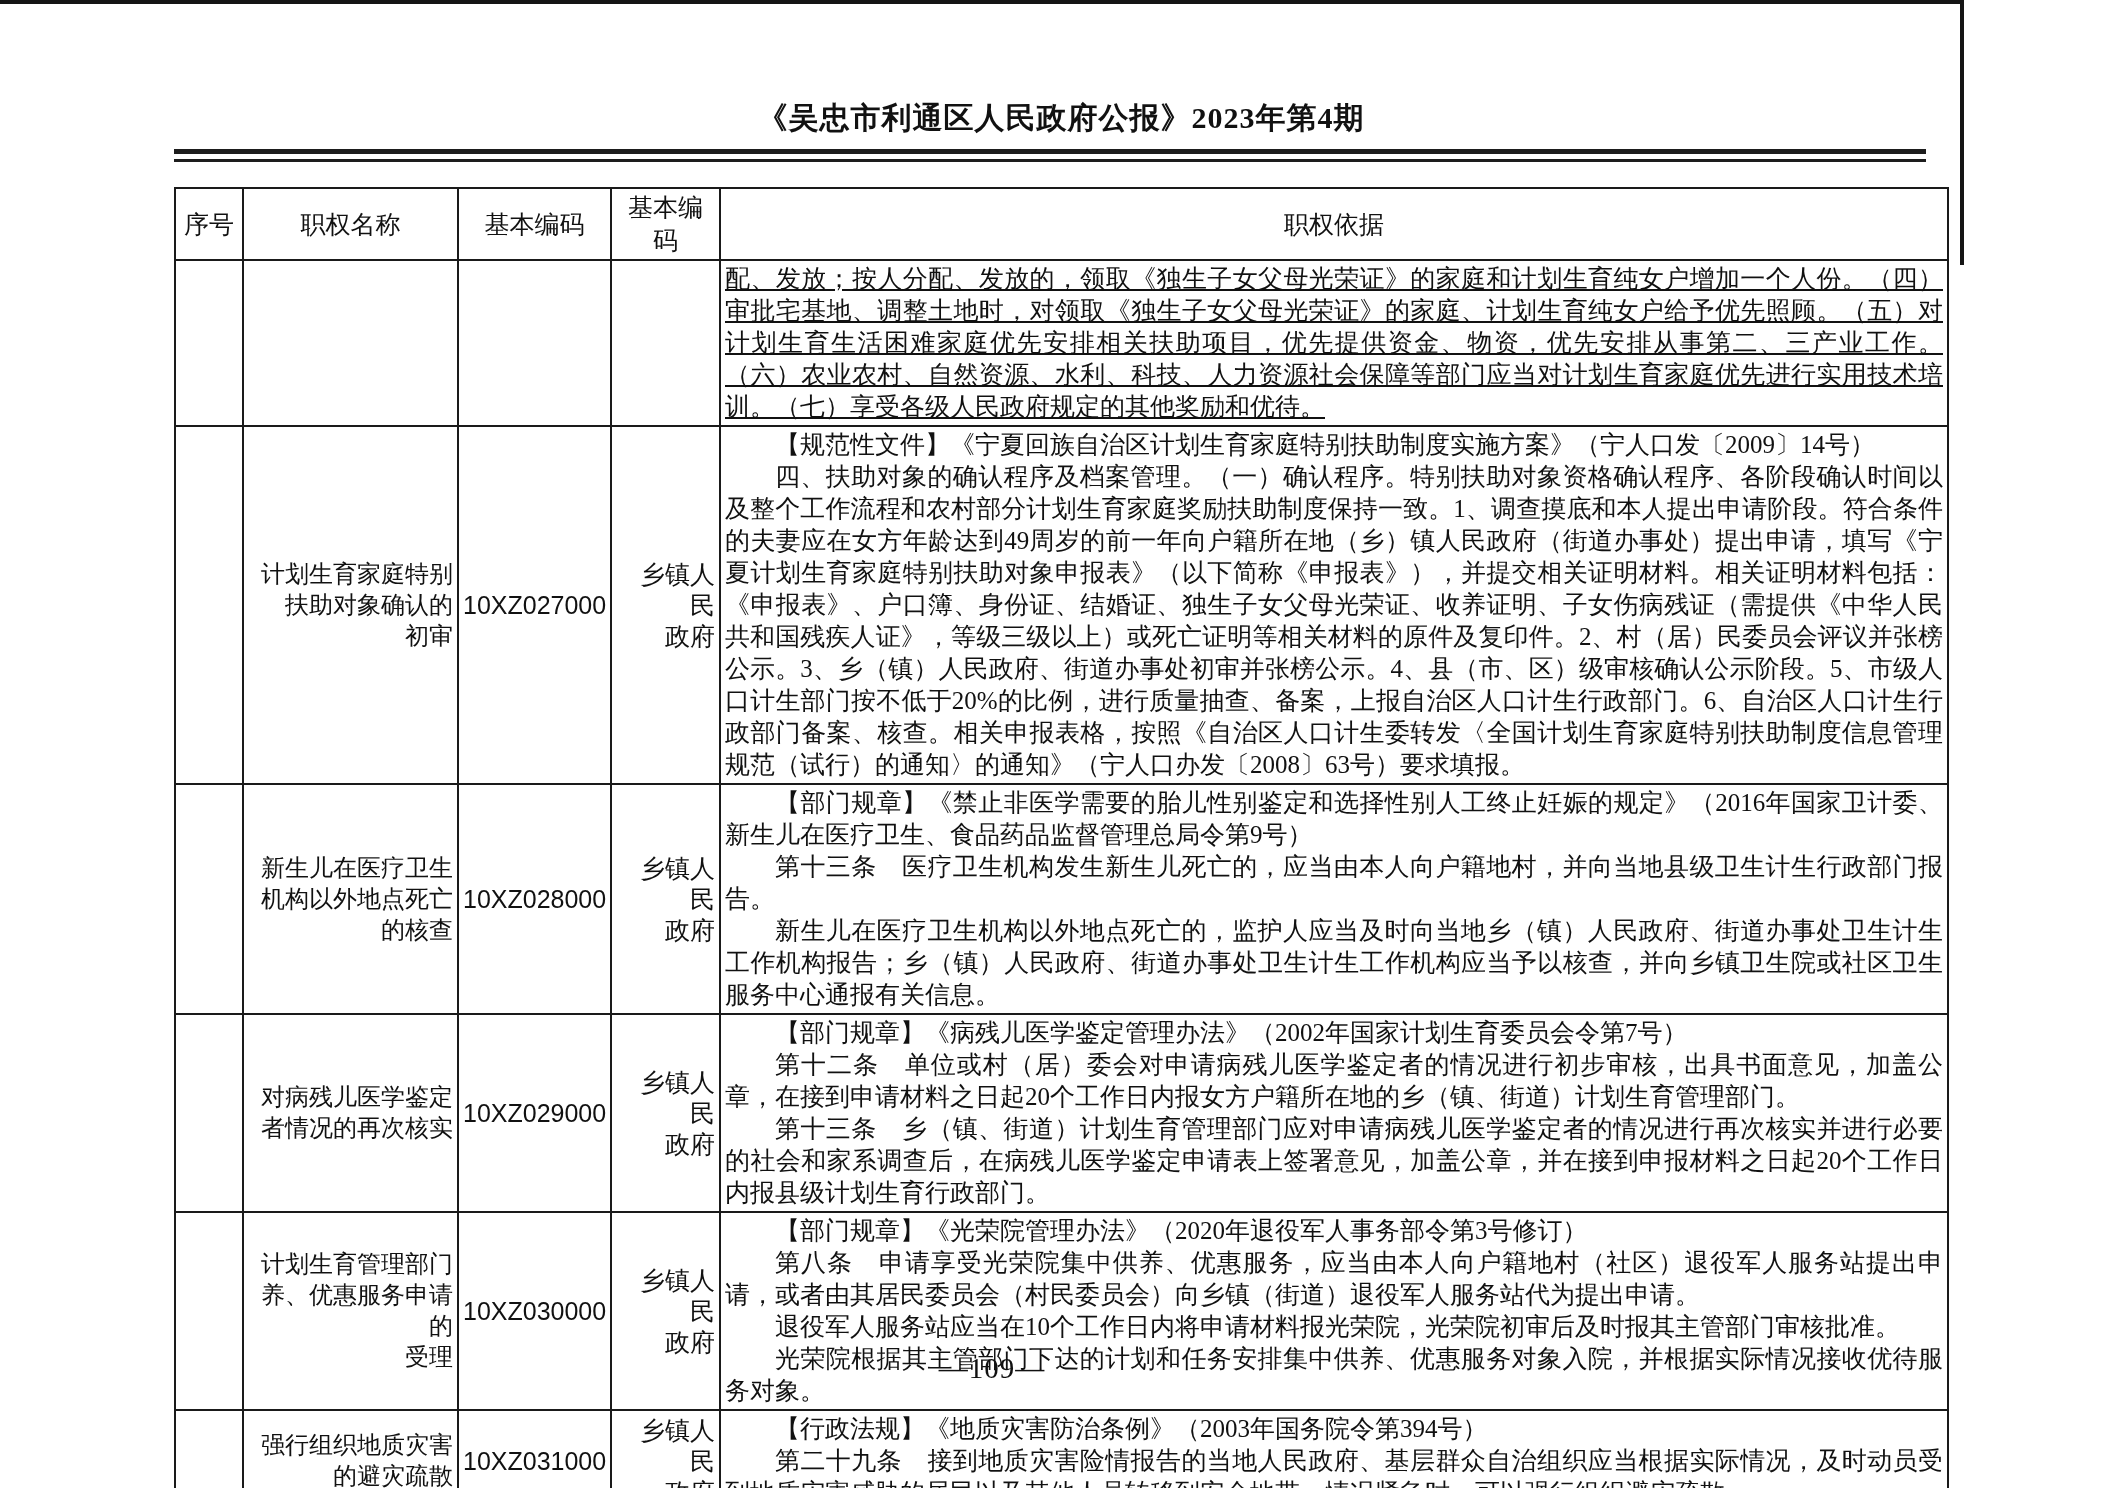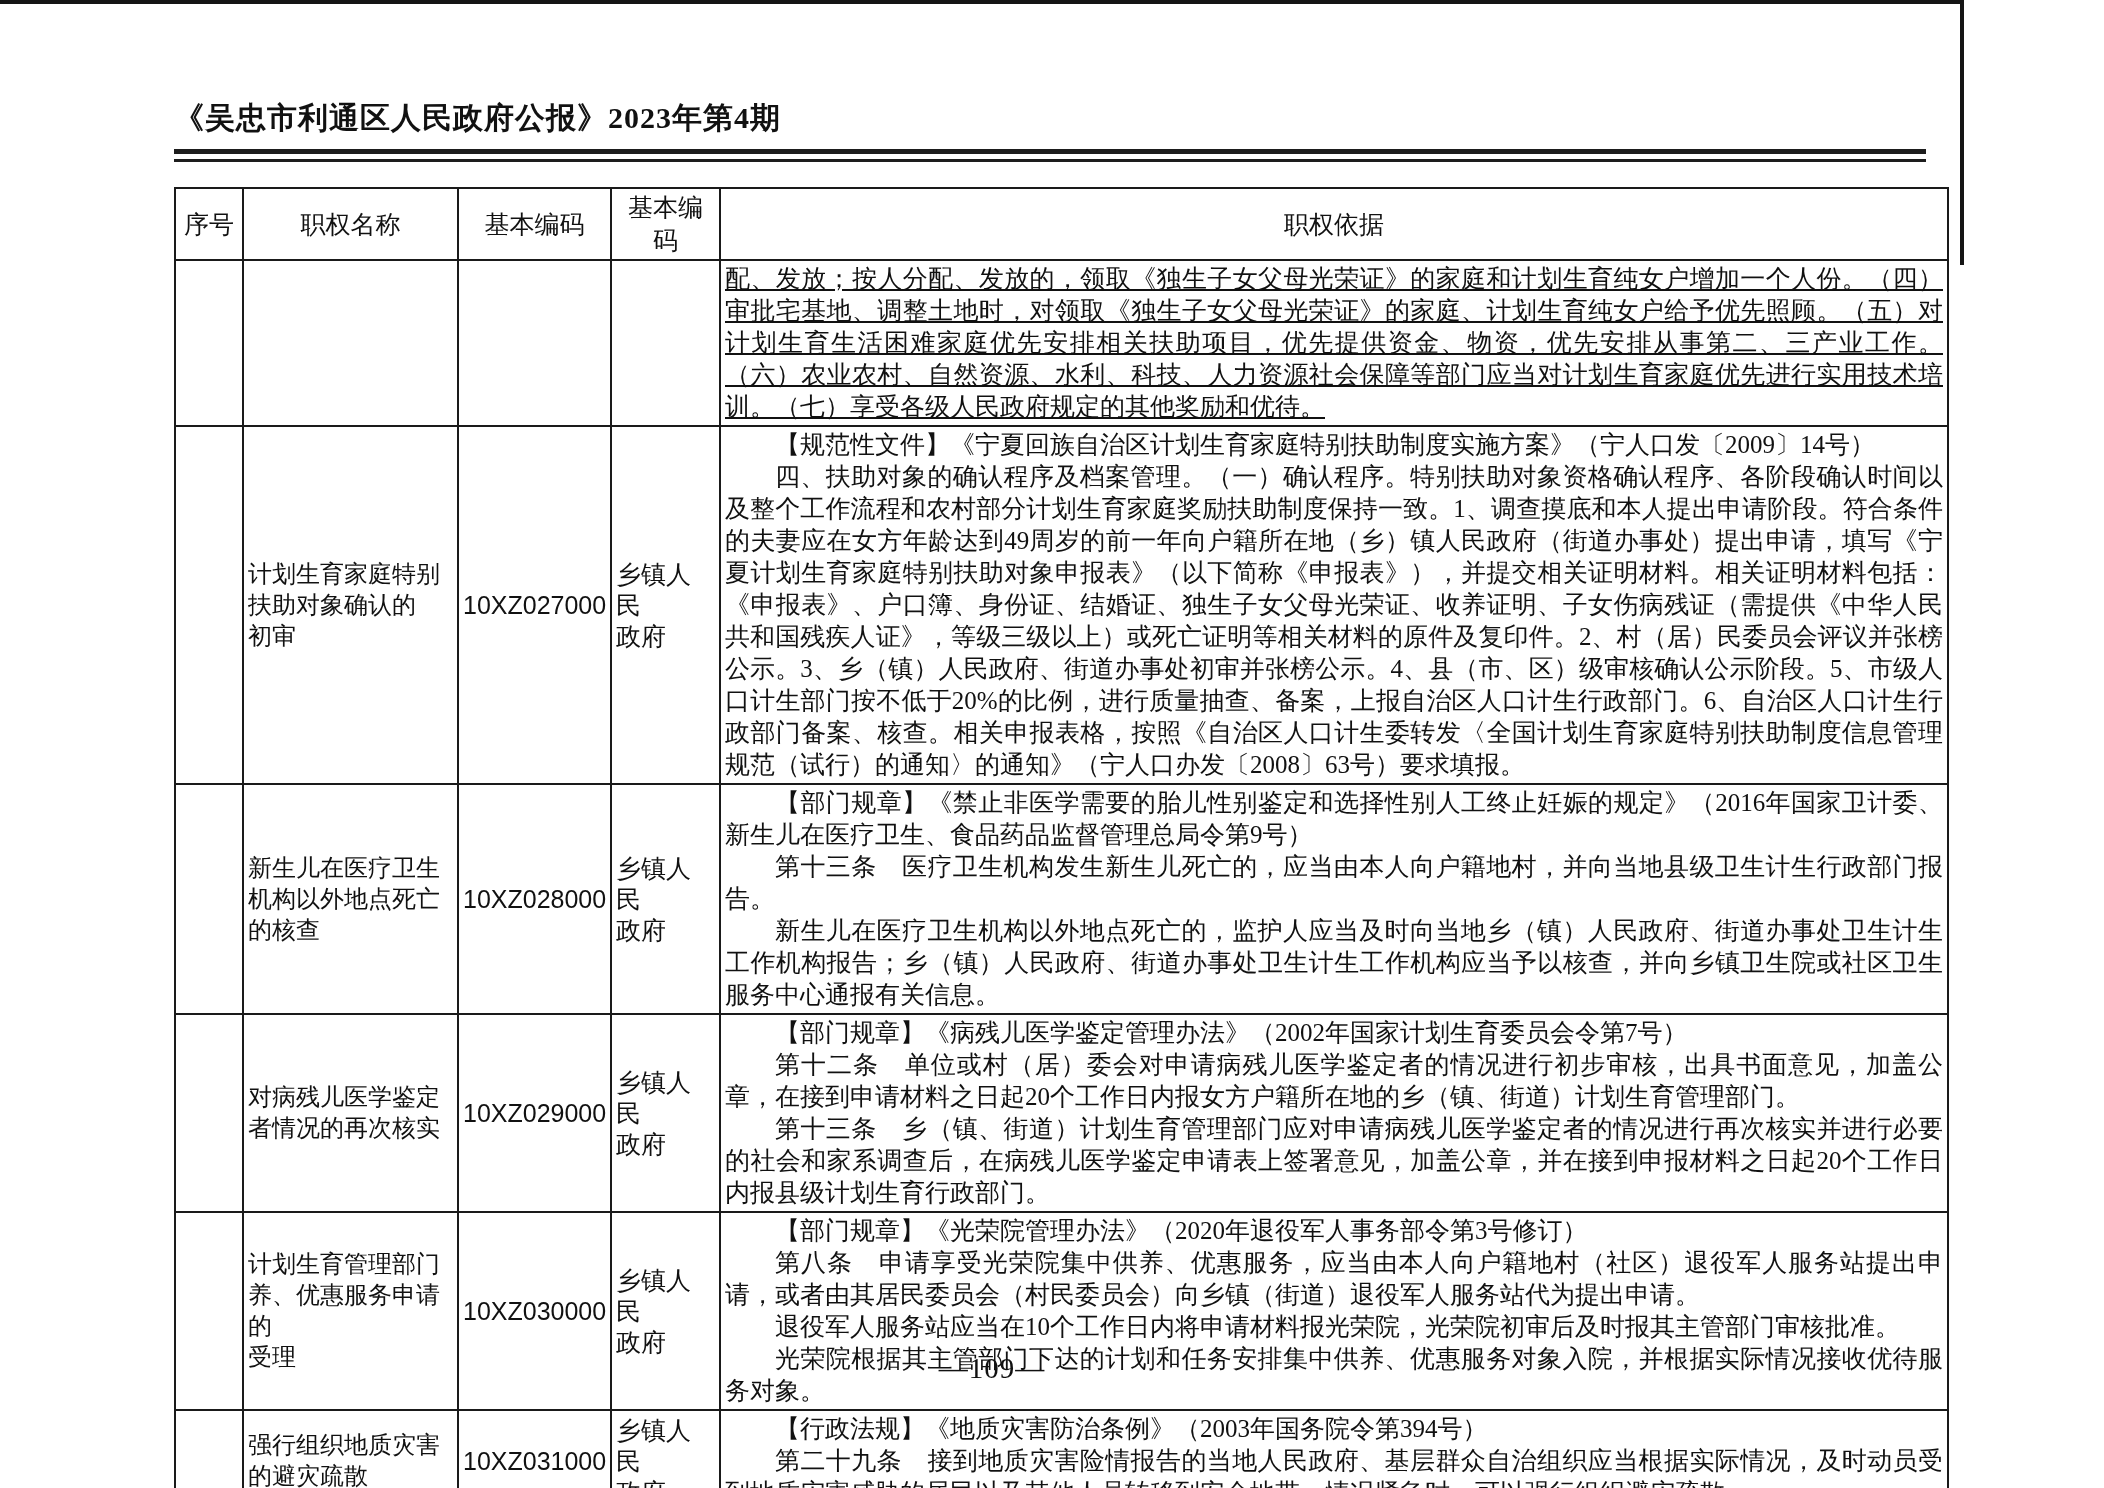--- a/index.html
+++ b/index.html
@@ -28,21 +28,21 @@
     left: 1960px; top: 0;
     width: 4px; height: 265px;
     background: #151515;
   }
   
   .masthead {
     position: absolute;
     left: 174px; top: 98px;
     width: 1774px;
     display: flex;
-    justify-content: space-between;
+    justify-content: center;
     align-items: baseline;
     font-size: 30px;
     font-weight: bold;
     letter-spacing: 1px;
     white-space: nowrap;
   }
   .rule-thick {
     position: absolute;
     left: 174px; top: 149px;
     width: 1752px; height: 5px;
@@ -70,21 +70,21 @@
   }
   table.powers { border-bottom: 6px solid #161616; }
   tr.last-row td { border-bottom: 6px solid #161616; }
   th.col-head {
     font-weight: normal;
     text-align: center;
     height: 42px;
     padding: 2px 0;
   }
   td.cell-center {
-    text-align: left;
+    text-align: right;
     white-space: pre-line;
     line-height: 31px;
     border-radius: 14px;
   }
   td.cell-name { font-size: 24px; }
   td.cell-code {
     font-family: Liberation Sans, sans-serif;
     font-size: 25px;
     letter-spacing: 0;
   }

